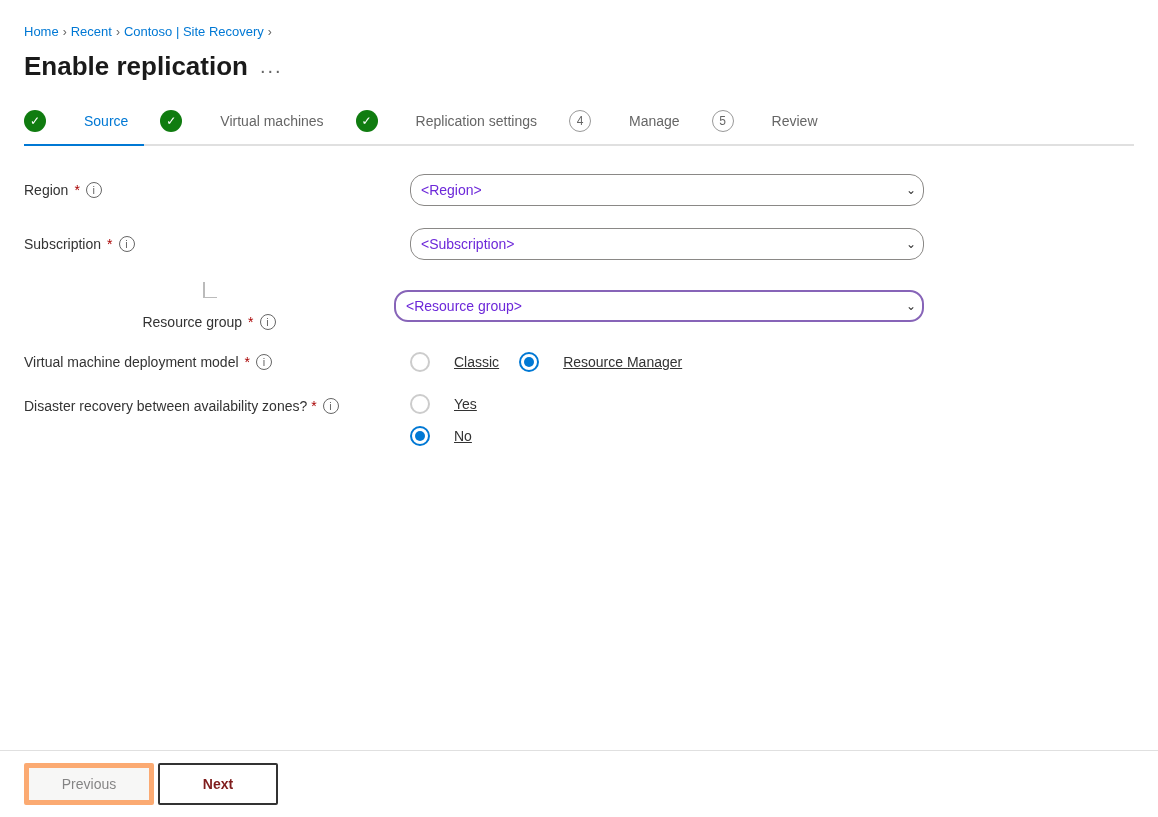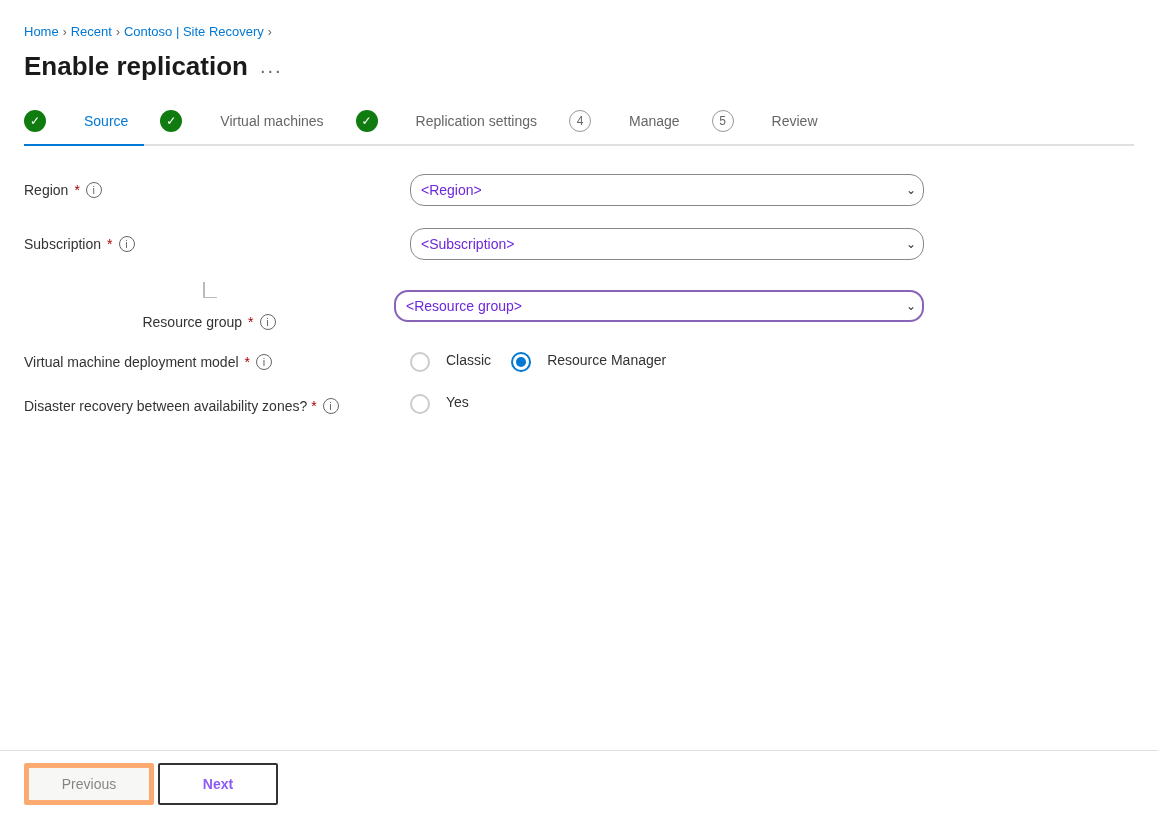--- a/index.html
+++ b/index.html
@@ -189,22 +189,24 @@
     }
 
     
     .radio-group {
       display: flex;
       align-items: center;
       gap: 20px;
     }
     .radio-item {
       display: flex;
-      gap: 16px;
-      cursor: pointer;
+      align-items: center;
+      gap: 24px;
+      cursor: pointer;
+      text-decoration: underline;
     }
     .radio-circle {
       width: 20px;
       height: 20px;
       border-radius: 50%;
       border: 2px solid #ccc;
       display: flex;
       align-items: center;
       justify-content: center;
       flex-shrink: 0;
@@ -246,21 +248,21 @@
     }
     .btn-previous:disabled {
       opacity: 0.6;
       cursor: default;
     }
     .btn-next {
       height: 42px;
       min-width: 120px;
       background: #fff;
       border: 2px solid #333;
-      color: #8b5cf6;
+      color: #7f1d1d;
       font-size: 14px;
       font-weight: 600;
       cursor: pointer;
       padding: 0 20px;
       border-radius: 2px;
     }
   </style>
 </head>
 <body>
 
@@ -394,20 +396,26 @@
           <span class="required-star"> *</span>
         </span>
         <div class="info-icon">i</div>
       </div>
       <div class="form-control-wrap">
         <div class="radio-group-vertical">
           <label class="radio-item">
             <div class="radio-circle"></div>
             <span>Yes</span>
           </label>
+          <label class="radio-item">
+            <div class="radio-circle selected">
+              <div class="radio-dot"></div>
+            </div>
+            <span>No</span>
+          </label>
         </div>
       </div>
     </div>
 
   </div>
 </div>
 
 <div class="footer">
   <button class="btn-previous" disabled="">Previous</button>
   <button class="btn-next">Next</button>

